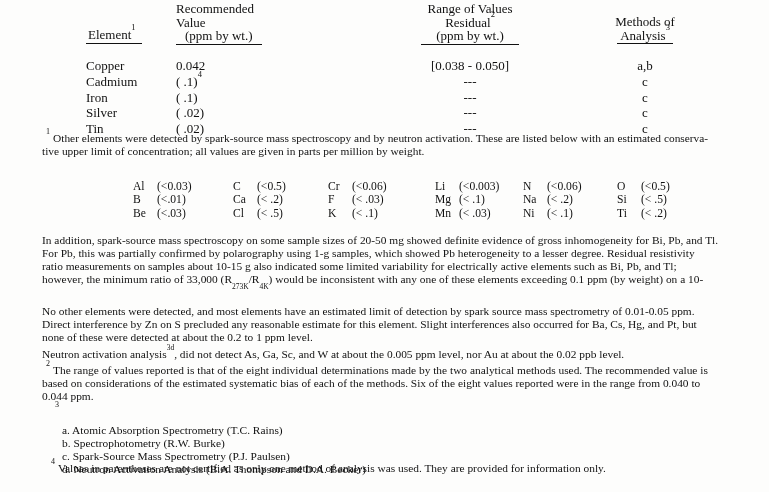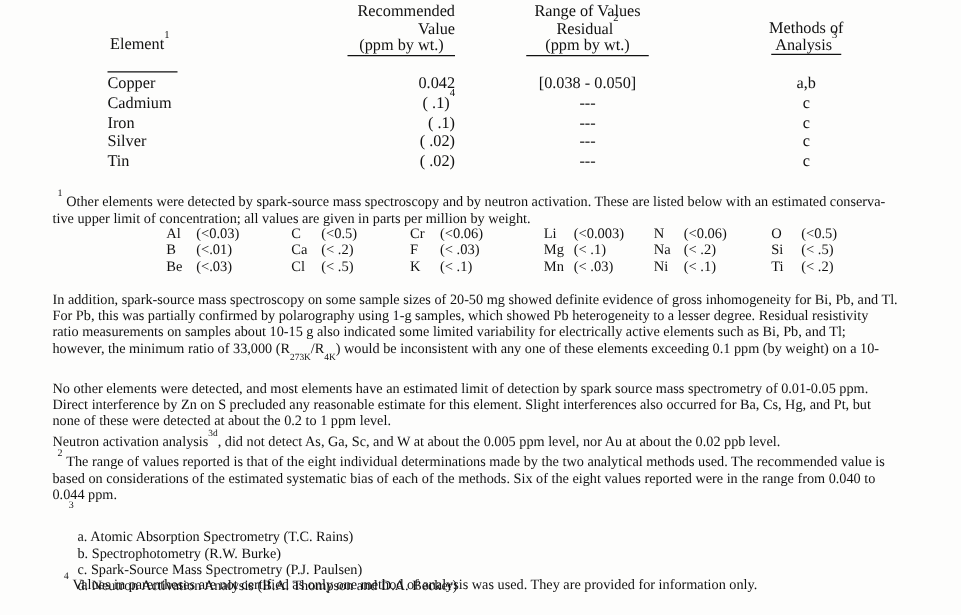--- a/index.html
+++ b/index.html
@@ -5,26 +5,26 @@
   * { margin:0; padding:0; box-sizing:border-box; }
   html,body { background:#ffffff; }
   .page {
     position:relative; width:769px; height:492px;
     background:#fdfdfc; color:#111111;
     font-family:"Liberation Serif","DejaVu Serif",serif;
     overflow:hidden;
   }
   .col { position:absolute; }
   .c1 { left:86px;  width:86px;  text-align:left; }
-  .c2 { left:204px; width:160px; text-align:right; }
+  .c2 { left:176px; width:160px; text-align:left; }
   .c3 { left:390px; width:160px; text-align:center; }
   .c4 { left:567px; width:156px; text-align:center; }
   .hline { font-size:13px; line-height:13.5px; white-space:nowrap; }
   .u  { display:inline-block; border-bottom:1.6px solid #111; padding:0 9px 1px; }
-  .u-el  { padding:0 6px 15px 2px; }
+  .u-el  { padding:0 6px 1px 2px; }
   .u-rng { padding:0 15px 1px; }
   .u-met { padding:0 3px 1px; }
   sup.hsup { font-size:8.5px; line-height:0; position:relative; top:-4px; }
   sub.tsub { font-size:7.5px; line-height:0; position:relative; bottom:-2.5px; }
   .trow { position:absolute; left:0; width:769px; height:16px; font-size:13px; line-height:15px; }
   .trow .col { white-space:nowrap; }
   .para { position:absolute; left:42px; width:700px; font-size:11.4px; line-height:13px; }
   .line { white-space:nowrap; }
   sup.fnm { font-size:8px; line-height:0; position:relative; top:-3.5px; margin:0 3px 0 4px; }
   sup.isup { font-size:7.5px; line-height:0; position:relative; top:-3.5px; }
@@ -87,21 +87,21 @@
     <span class="col c3">---</span>
     <span class="col c4">c</span>
   </div>
   <div class="trow" style="top:121px;">
     <span class="col c1">Tin</span>
     <span class="col c2"><span>( .02)</span><sup class="hsup"></sup></span>
     <span class="col c3">---</span>
     <span class="col c4">c</span>
   </div>
 
-  <div class="para" style="top:156px;">
+  <div class="para" style="top:132px;">
     <div class="line"><sup class="fnm">1</sup><span>Other elements were detected by spark-source mass spectroscopy and by  neutron activation.  These are listed below with an estimated conserva-</span></div>
     <div class="line">tive upper limit of concentration; all values are given in parts per million by weight.</div>
   </div>
 
   <div class="egrid">
     <div class="gcell"><span class="gsym">Al</span><span>(&lt;0.03)</span></div>
     <div class="gcell"><span class="gsym">C</span><span>(&lt;0.5)</span></div>
     <div class="gcell"><span class="gsym">Cr</span><span>(&lt;0.06)</span></div>
     <div class="gcell"><span class="gsym">Li</span><span>(&lt;0.003)</span></div>
     <div class="gcell"><span class="gsym">N</span><span>(&lt;0.06)</span></div>

